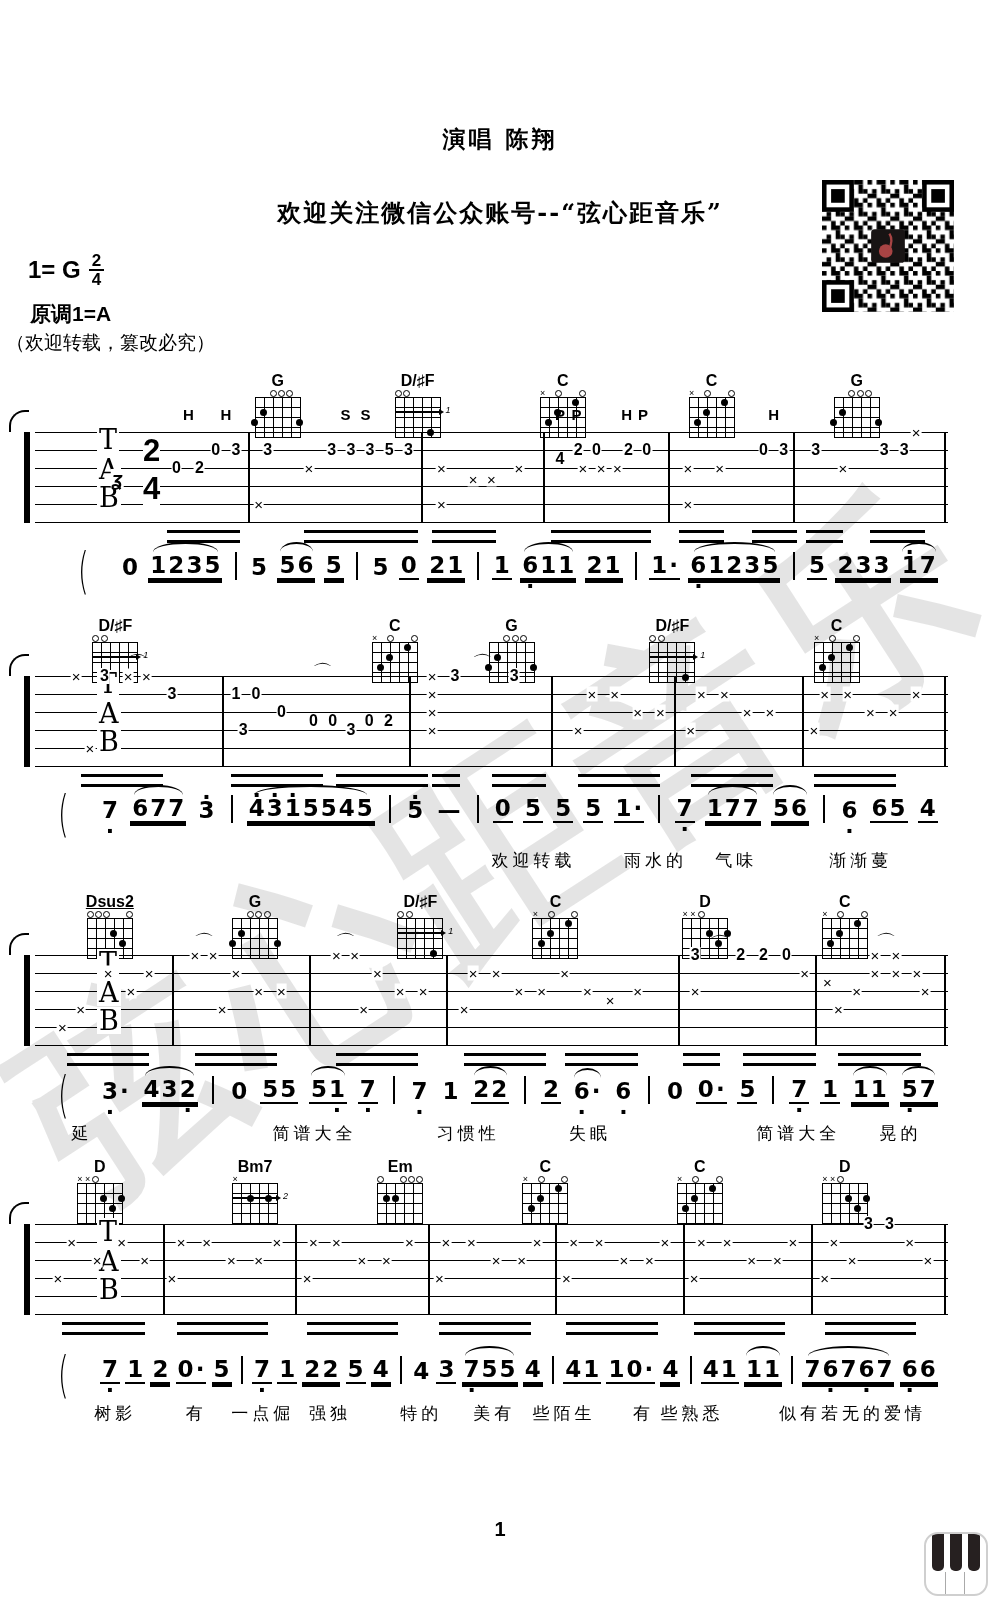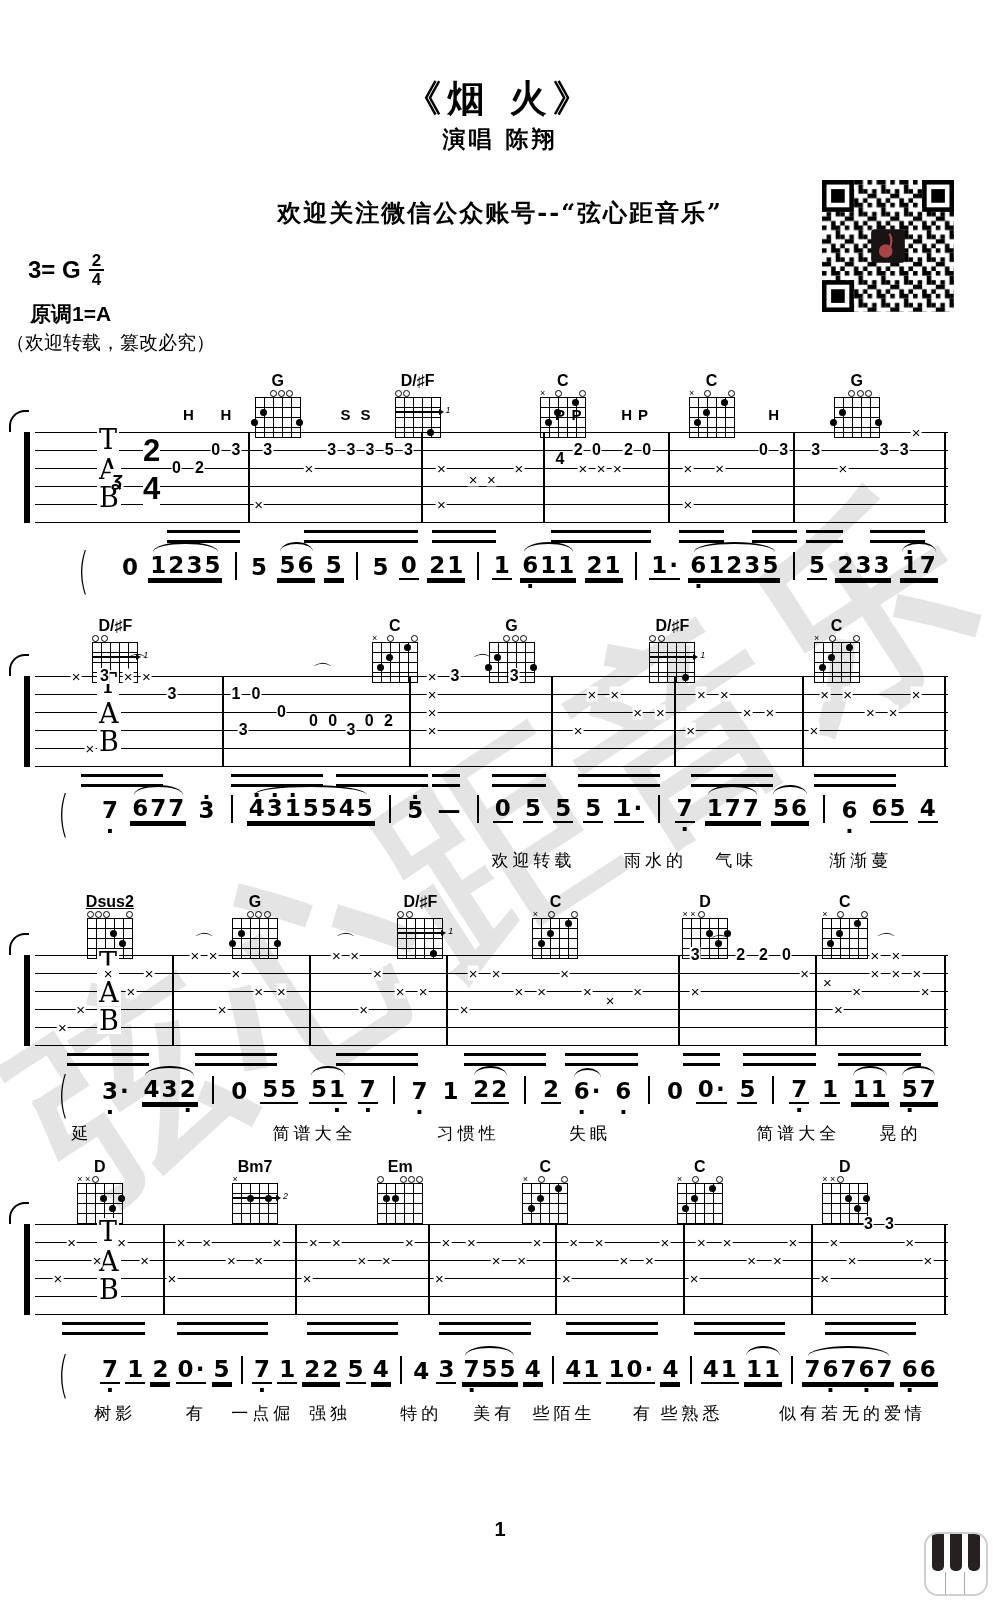--- a/index.html
+++ b/index.html
@@ -85,26 +85,25 @@
   #brandcn{font-size:35px;font-weight:600;letter-spacing:2px;color:#1a1a1a;}
   #brandurl{font-size:23px;font-weight:600;color:#333;margin-top:2px;}
 </style>
 </head>
 <body>
 
 <div id="page">
 
   <div id="watermark">弦心距音乐</div>
 
-  <div id="title" class="center">《烟  火》</div>
   <div id="notice1" class="center">欢迎关注微信公众账号--“弦心距音乐”</div>
   <div id="subtitle" class="center">演唱 陈翔</div>
 
   <div id="keyblock">
-    <span>3= G</span>
+    <span>1= G</span>
     <span class="frac">
       <b>2</b>
       <i>4</i>
     </span>
   </div>
   <div id="origkey">原调1=A</div>
   <div id="copyr">（欢迎转载，篡改必究）</div>
 
   <svg id="qr" viewBox="0 0 29 29" width="132" height="132">
     <rect width="29" height="29" fill="#fff"></rect>

